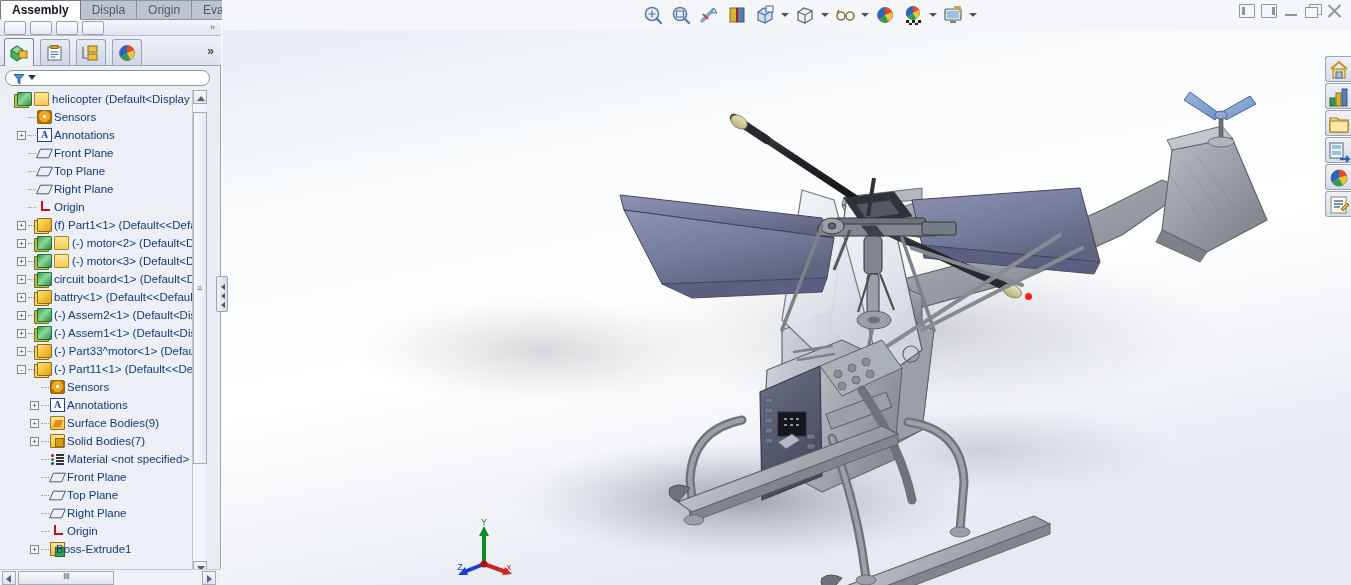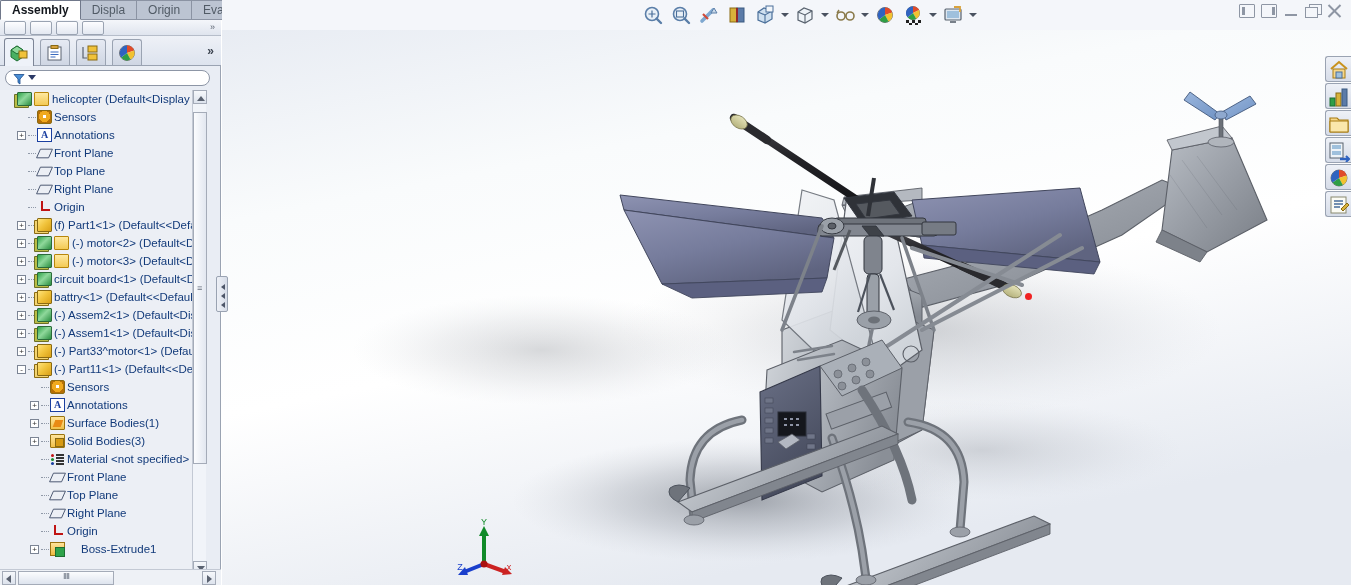--- a/index.html
+++ b/index.html
@@ -408,27 +408,27 @@
         <div class="trow">
           <span class="exp" style="left: 30px;">+</span>
           <span class="dots" style="left: 41px; width: 8px;"></span>
           <span class="ic ic-ann" style="left: 50px;">A</span>
           <span class="lbl" style="left: 67px;">Annotations</span>
         </div>
         <div class="trow">
           <span class="exp" style="left: 30px;">+</span>
           <span class="dots" style="left: 41px; width: 8px;"></span>
           <span class="ic ic-surf" style="left: 50px;"></span>
-          <span class="lbl" style="left: 67px;">Surface Bodies(1)</span>
+          <span class="lbl" style="left: 67px;">Surface Bodies(9)</span>
         </div>
         <div class="trow">
           <span class="exp" style="left: 30px;">+</span>
           <span class="dots" style="left: 41px; width: 8px;"></span>
           <span class="ic ic-solid" style="left: 50px;"></span>
-          <span class="lbl" style="left: 67px;">Solid Bodies(3)</span>
+          <span class="lbl" style="left: 67px;">Solid Bodies(7)</span>
         </div>
         <div class="trow">
           <span class="dots" style="left: 41px; width: 8px;"></span>
           <span class="ic ic-mat" style="left: 50px;"></span>
           <span class="lbl" style="left: 67px;">Material &lt;not specified&gt;</span>
         </div>
         <div class="trow">
           <span class="dots" style="left: 41px; width: 8px;"></span>
           <span class="ic ic-plane" style="left: 50px;"></span>
           <span class="lbl" style="left: 67px;">Front Plane</span>
@@ -445,21 +445,21 @@
         </div>
         <div class="trow">
           <span class="dots" style="left: 41px; width: 8px;"></span>
           <span class="ic ic-origin" style="left: 50px;"></span>
           <span class="lbl" style="left: 67px;">Origin</span>
         </div>
         <div class="trow">
           <span class="exp" style="left: 30px;">+</span>
           <span class="dots" style="left: 41px; width: 8px;"></span>
           <span class="ic ic-boss" style="left: 50px;"></span>
-          <span class="lbl" style="left: 81px;">Boss-Extrude1</span>
+          <span class="lbl" style="left: 56px;">Boss-Extrude1</span>
         </div>
       </div>
 
     <div class="vscroll">
       <div class="vtrack"></div>
       <div class="arr up">
           <i></i>
         </div>
       <div class="arr dn">
           <i></i>

